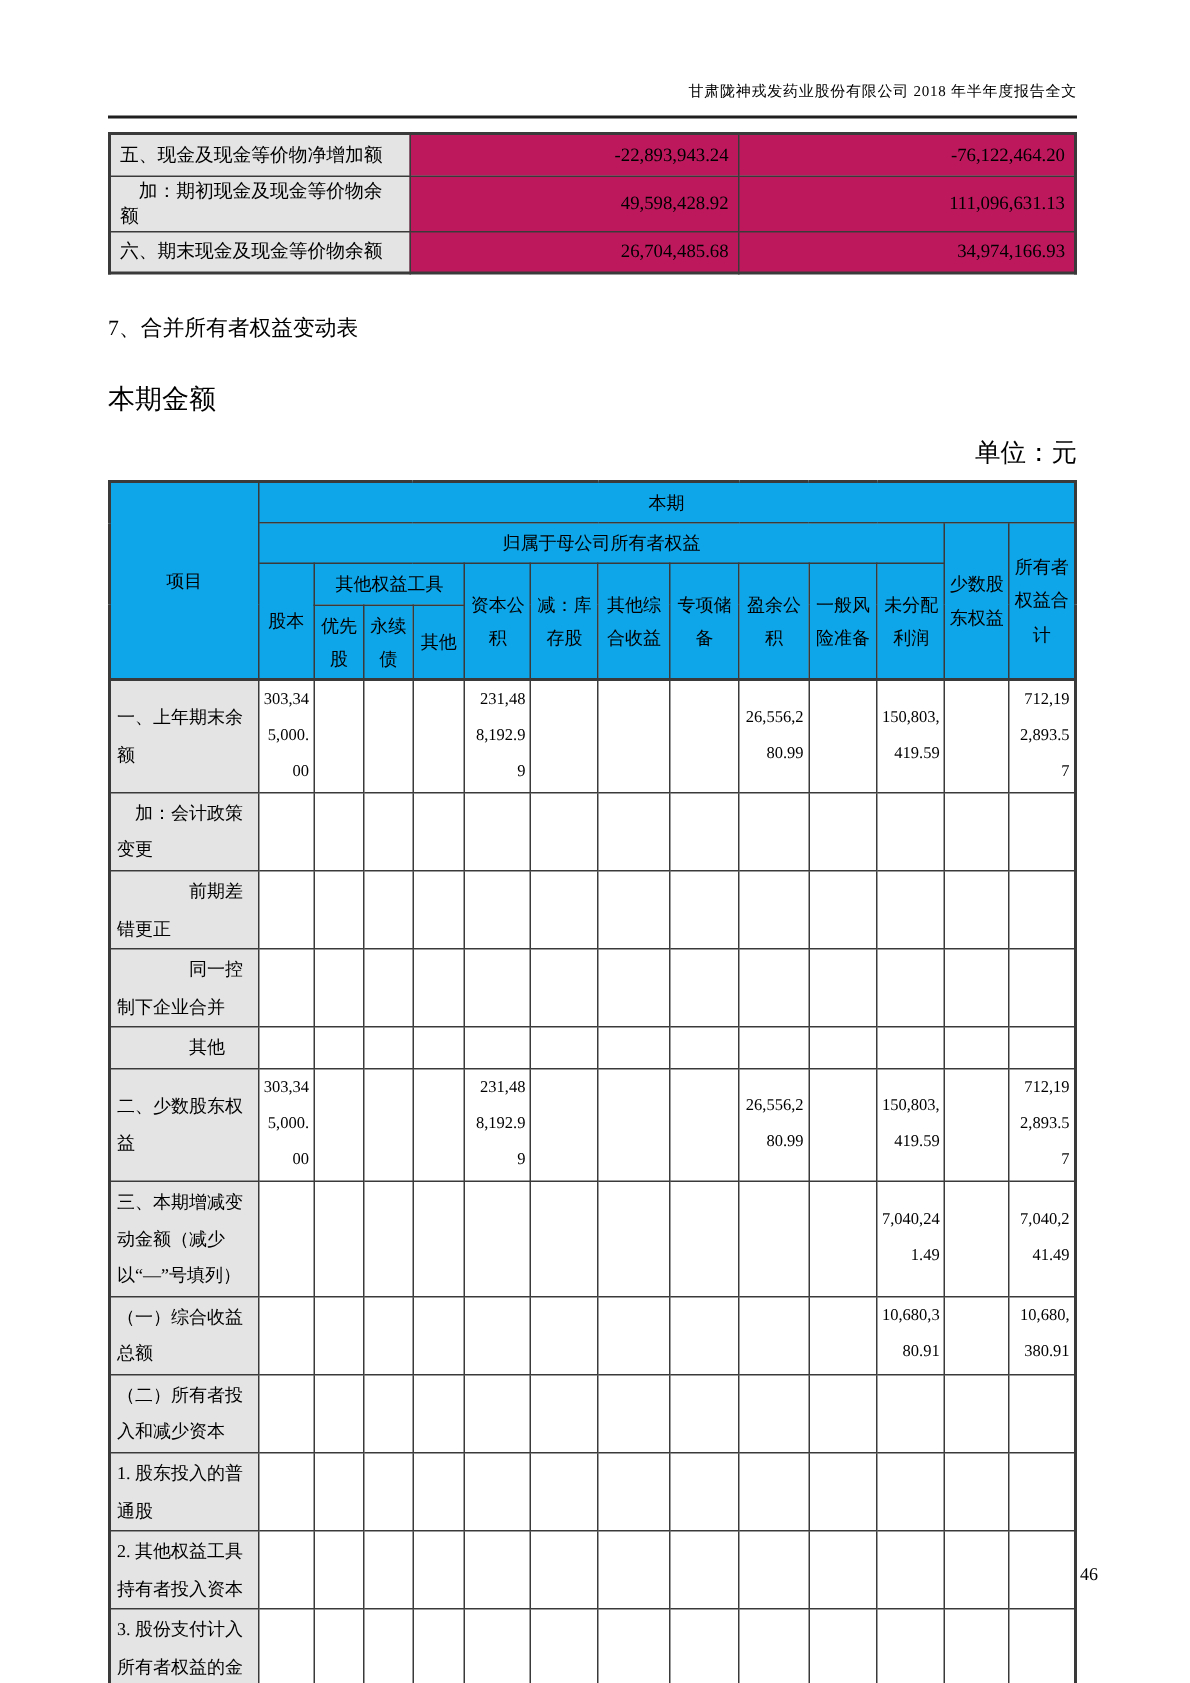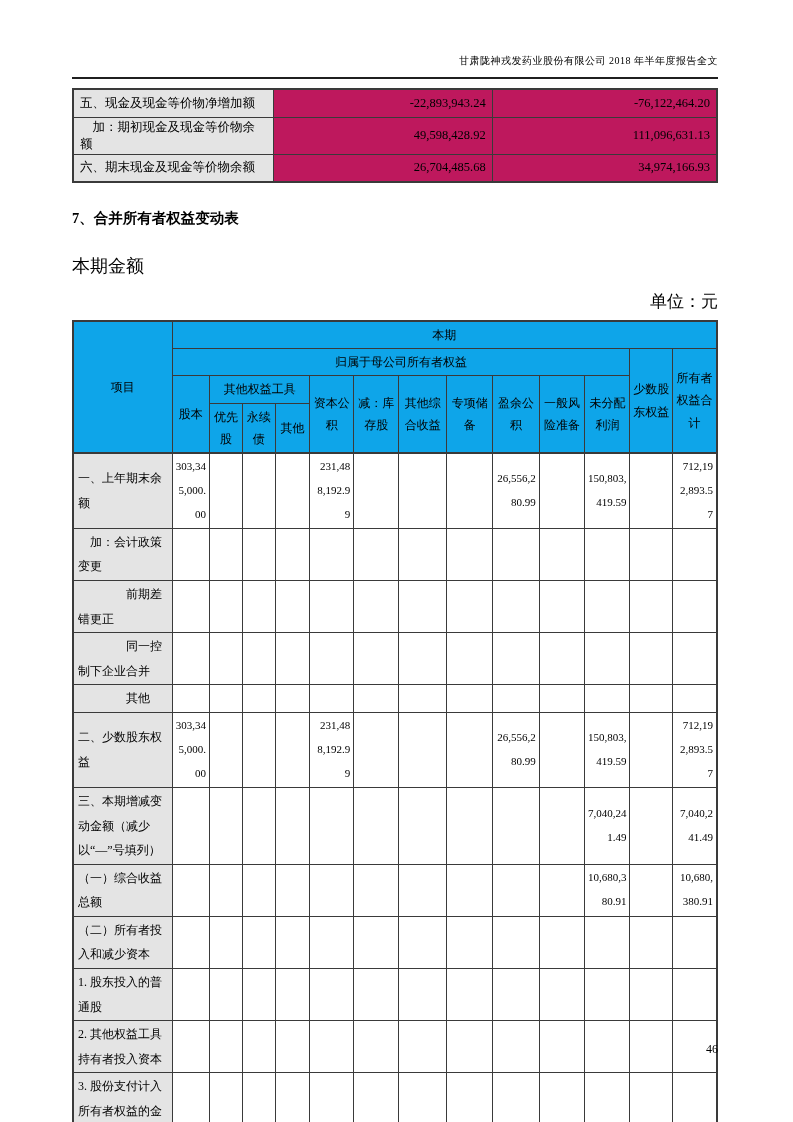--- a/index.html
+++ b/index.html
@@ -17,21 +17,21 @@
     padding-bottom:9px; border-bottom:2px solid #1f1f1f;
   }
 
   
   table { border-collapse:collapse; table-layout:fixed; width:100%; }
   .cash-table { margin-top:9px; font-size:12.5px; border:2px solid #3a3a3a; }
   .cash-table td { border:1px solid #3a3a3a; height:28px; padding:1px 6px; }
   .cash-table td.lbl { background:#e4e4e4; text-align:left; }
   .cash-table td.num { background:#be185d; text-align:right; }
 
-  .section-title { margin-top:26px; font-size:14.5px; font-weight:bold; }
+  .section-title { margin-top:26px; font-size:14.5px; font-weight:normal; }
   .sub-title { margin-top:26px; font-size:18px; }
   .unit-line { margin-top:12px; margin-bottom:7px; font-size:17px; text-align:right; }
 
   
   .equity-table { border:2px solid #3a3a3a; }
   .equity-table th, .equity-table td { border:1px solid #3a3a3a; }
   .equity-table th {
     background:#0ea5e9; font-weight:normal; font-size:12px;
     text-align:center; vertical-align:middle; line-height:1.85; padding:2px 1px;
   }
@@ -40,21 +40,21 @@
   .equity-table thead { border-bottom:2px solid #3a3a3a; }
   .equity-table td.lbl {
     background:#e4e4e4; font-size:12px; line-height:2.05;
     text-align:left; vertical-align:middle; padding:1px 4px;
   }
   .equity-table td.num {
     background:#fff; font-size:11px; line-height:2.18;
     text-align:right; vertical-align:middle; word-break:break-all; padding:1px 3px 1px 2px;
   }
 
-  .page-number { position:absolute; top:1042px; right:75px; font-size:12px; }
+  .page-number { position:absolute; top:1042px; right:61px; font-size:12px; }
 </style>
 </head>
 <body>
 
 <div class="page">
   <div class="content">
 
     <div class="doc-header">甘肃陇神戎发药业股份有限公司 2018 年半年度报告全文</div>
 
     <table class="cash-table">

